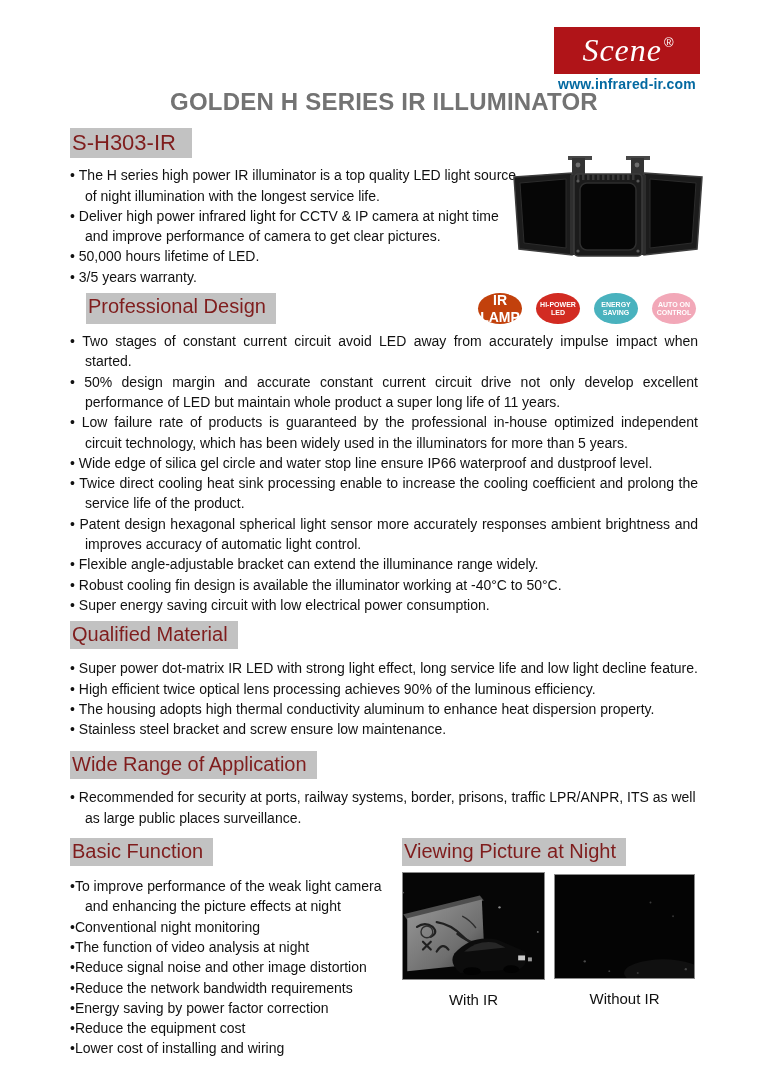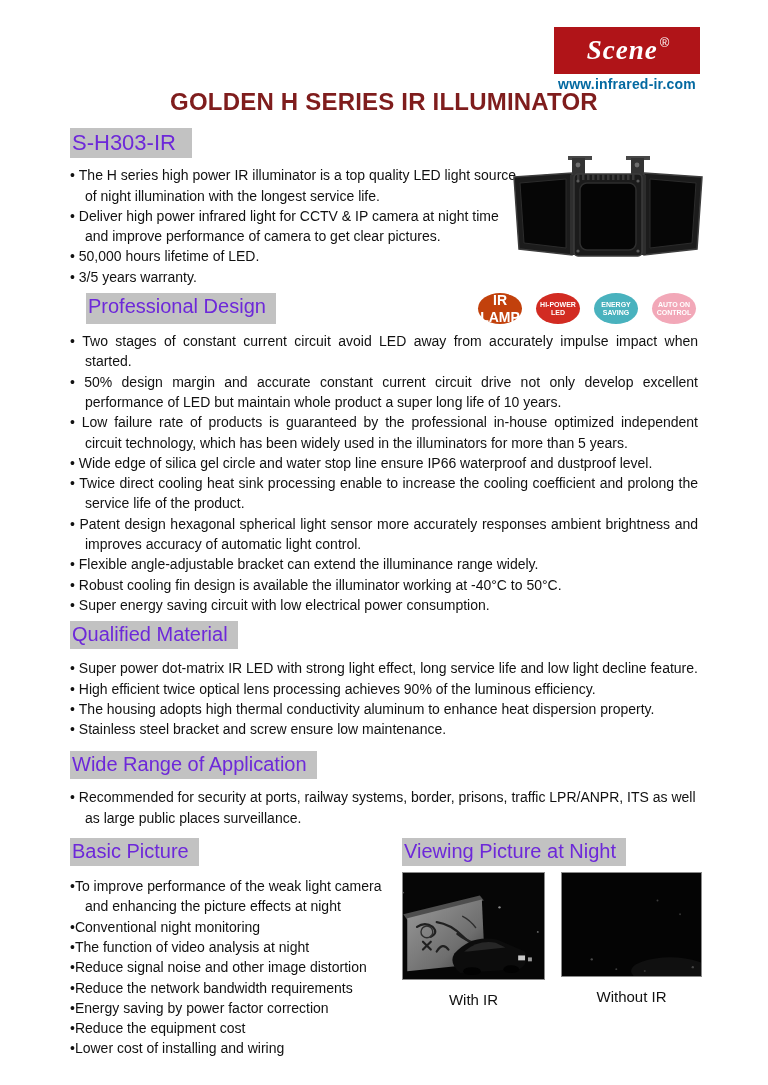--- a/index.html
+++ b/index.html
@@ -17,35 +17,35 @@
   
   .header { position:relative; height:126px; }
   .logo-block { position:absolute; top:27px; right:-2px; width:146px; text-align:center; }
   .logo-box {
     width:146px; height:47px;
     display:flex; align-items:center; justify-content:center;
     background:#b01418;
   }
   .logo-text {
     color:#fff; font-family:"Liberation Serif","DejaVu Serif",serif;
-    font-style:italic; font-weight:bold; font-size:27px; letter-spacing:1px;
+    font-style:italic; font-weight:normal; font-size:32px; letter-spacing:1px;
   }
   .logo-reg { color:#fff; font-size:13px; vertical-align:top; position:relative; top:-8px; left:2px; }
   .website { font-size:14px; font-weight:bold; color:#0369a1; margin-top:2px; letter-spacing:0.2px; }
   .title {
     position:absolute; left:0; right:0; top:88px;
     text-align:center;
-    font-size:24px; font-weight:bold; color:#7f1d1d;
+    font-size:24px; font-weight:bold; color:#737373;
     letter-spacing:0.2px;
   }
   
   .hl {
     display:inline-block;
     background:#c2c2c2;
-    color:#6d28d9;
+    color:#7f1d1d;
     font-size:20px; font-weight:400;
     padding:2px 10px 3px 2px;
     line-height:1.15;
   }
   .model-heading { font-size:22px; padding-right:16px; }
   
   ul.bullets { list-style:none; }
   ul.bullets li {
     font-size:14px; line-height:20.3px;
     padding-left:15px; text-indent:-15px;
@@ -71,21 +71,21 @@
   .qm-section { margin-top:6px; }
   .qm-list { margin-top:9px; }
   .wr-section { margin-top:12px; }
   .wr-list { margin-top:8px; }
   
   .columns { display:flex; margin-top:10px; }
   .col-left { width:332px; }
   .col-right { width:296px; margin-left:auto; }
   .bf-list { margin-top:10px; width:332px; }
   .bf-list li { font-size:14.5px; line-height:20px; padding-left:8px; text-indent:-8px; }
-  .night-images { display:flex; gap:16px; margin-top:6px; }
+  .night-images { display:flex; gap:9px; margin-top:6px;align-items:center; }
   .night-fig { text-align:center; }
   .night-fig svg { display:block; border:1px solid #8a8a8a; background:#050505; }
   .night-caption { font-size:15px; color:#111; margin-top:11px; }
 </style>
 </head>
 <body>
 
 <div class="page">
 
   <div class="header">
@@ -158,21 +158,21 @@
     <span class="hl">Professional Design</span>
     <div class="badges">
       <div class="badge" style="font-size: 14px; background: #c2410c;">IR LAMP</div>
       <div class="badge" style="background: rgb(210, 43, 34);">HI-POWER LED</div>
       <div class="badge" style="background: rgb(73, 178, 190);">ENERGY SAVING</div>
       <div class="badge" style="background: rgb(242, 168, 184);">AUTO ON CONTROL</div>
     </div>
   </div>
   <ul class="bullets pd-list">
     <li>Two stages of constant current circuit avoid LED away from accurately impulse impact when started.</li>
-    <li>50% design margin and accurate constant current circuit drive not only develop excellent performance of LED but maintain whole product a super long life of 10 years.</li>
+    <li>50% design margin and accurate constant current circuit drive not only develop excellent performance of LED but maintain whole product a super long life of 11 years.</li>
     <li>Low failure rate of products is guaranteed by the professional in-house optimized independent circuit technology, which has been widely used in the illuminators for more than 5 years.</li>
     <li>Wide edge of silica gel circle and water stop line ensure IP66 waterproof and dustproof level.</li>
     <li>Twice direct cooling heat sink processing enable to increase the cooling coefficient and prolong the service life of the product.</li>
     <li>Patent design hexagonal spherical light sensor more accurately responses ambient brightness and improves accuracy of automatic light control.</li>
     <li>Flexible angle-adjustable bracket can extend the illuminance range widely.</li>
     <li>Robust cooling fin design is available the illuminator working at -40°C to 50°C.</li>
     <li>Super energy saving circuit with low electrical power consumption.</li>
   </ul>
 
   <div class="qm-section">
@@ -187,21 +187,21 @@
 
   <div class="wr-section">
     <span class="hl">Wide Range of Application</span>
     <ul class="bullets wr-list">
       <li>Recommended for security at ports, railway systems, border, prisons, traffic LPR/ANPR, ITS as well as large public places surveillance.</li>
     </ul>
   </div>
 
   <div class="columns">
     <div class="col-left">
-      <span class="hl">Basic Picture</span>
+      <span class="hl">Basic Function</span>
       <ul class="bullets tight bf-list">
         <li>To improve performance of the weak light camera and enhancing the picture effects at night</li>
         <li>Conventional night monitoring</li>
         <li>The function of video analysis at night</li>
         <li>Reduce signal noise and other image distortion</li>
         <li>Reduce the network bandwidth requirements</li>
         <li>Energy saving by power factor correction</li>
         <li>Reduce the equipment cost</li>
         <li>Lower cost of installing and wiring</li>
       </ul>

